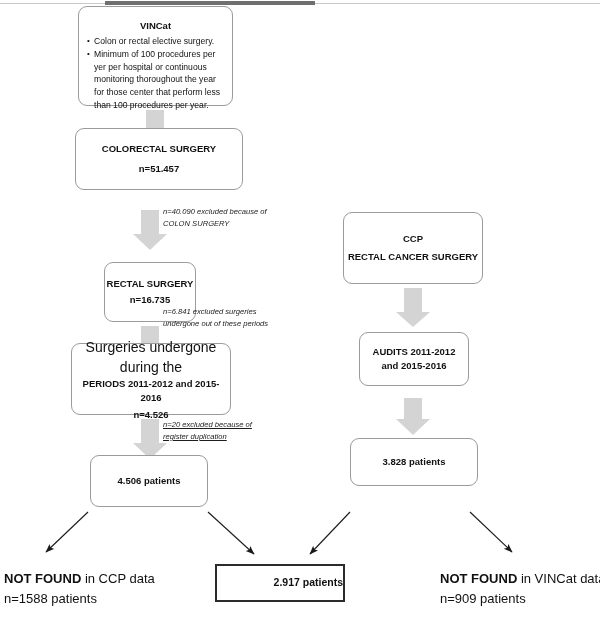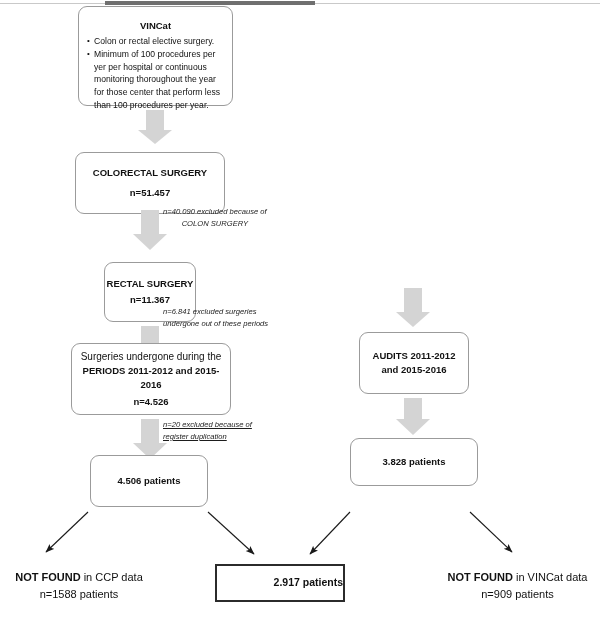--- a/index.html
+++ b/index.html
@@ -62,21 +62,21 @@
     font-weight: bold;
     font-size: 9.5px;
   }
   .box .ln {
     font-weight: bold;
     font-size: 9.5px;
     white-space: nowrap;
   }
   .box .ln-reg {
     font-weight: normal;
-    font-size: 10px;
+    font-size: 14px;
   }
 
   
   .vincat-body {
     align-self: stretch;
     text-align: left;
     padding: 2px 8px 0 8px;
     font-size: 8.6px;
     line-height: 1.48;
   }
@@ -117,22 +117,22 @@
     font-style: italic;
     font-size: 7.6px;
     line-height: 1.55;
     color: #1d1d1d;
     white-space: nowrap;
   }
 
   
   .caption {
     position: absolute;
-    text-align: center;
-    font-size: 11px;
+    text-align: left;
+    font-size: 13px;
     line-height: 1.5;
     color: #111111;
     white-space: nowrap;
   }
   .caption .strong { font-weight: bold; }
 
   
   #thin-arrows {
     position: absolute;
     left: 0;
@@ -162,38 +162,38 @@
         <span class="txt">Minimum of 100 procedures per yer per hospital or continuous monitoring thoroughout the year for those center that perform less than 100 procedures per year.</span>
       </div>
     </div>
   </div>
 
   <div class="fatarrow" style="left:138px; top:110px; width:34px; height:34px;">
     <div class="shaft" style="left:8px; top:0; width:18px; height:20px;"></div>
     <div class="head" style="left:0; top:20px; border-left-width:17px; border-right-width:17px; border-top-width:14px;"></div>
   </div>
 
-  <div class="box" style="left:75px; top:152px; width:150px; height:62px;">
+  <div class="box" style="left:75px; top:128px; width:168px; height:62px;">
     <div class="ln">COLORECTAL SURGERY</div>
     <div class="ln" style="margin-top:6px;text-align:center;">n=51.457</div>
   </div>
 
   <div class="fatarrow" style="left:133px; top:210px; width:34px; height:40px;">
     <div class="shaft" style="left:8px; top:0; width:18px; height:24px;"></div>
     <div class="head" style="left:0; top:24px; border-left-width:17px; border-right-width:17px; border-top-width:16px;"></div>
   </div>
 
-  <div class="note" style="left:163px; top:206px;text-align:center;">
+  <div class="note" style="left:163px; top:206px;">
     <div>n=40.090 excluded because of</div>
     <div>COLON SURGERY</div>
   </div>
 
   <div class="box" style="left:104px; top:262px; width:92px; height:60px;">
     <div class="ln">RECTAL SURGERY</div>
-    <div class="ln" style="margin-top:2px;">n=11.367</div>
+    <div class="ln" style="margin-top:2px;">n=16.735</div>
   </div>
 
   <div class="fatarrow" style="left:133px; top:326px; width:34px; height:42px;">
     <div class="shaft" style="left:8px; top:0; width:18px; height:25px;"></div>
     <div class="head" style="left:0; top:25px; border-left-width:17px; border-right-width:17px; border-top-width:16px;"></div>
   </div>
 
   <div class="note" style="left:163px; top:306px;">
     <div>n=6.841 excluded  surgeries</div>
     <div>undergone out of these periods</div>
@@ -213,27 +213,31 @@
 
   <div class="note" style="left:163px; top:419px;text-decoration:underline;">
     <div>n=20 excluded because of</div>
     <div>register duplication</div>
   </div>
 
   <div class="box" style="left:90px; top:455px; width:118px; height:52px;justify-content:center;">
     <div class="ln">4.506 patients</div>
   </div>
 
+  <div class="box" style="left:343px; top:212px; width:140px; height:72px;">
+    <div class="ln">CCP</div>
+    <div class="ln" style="margin-top:4px;">RECTAL CANCER SURGERY</div>
+  </div>
 
   <div class="fatarrow" style="left:396px; top:288px; width:34px; height:40px;">
     <div class="shaft" style="left:8px; top:0; width:18px; height:24px;"></div>
     <div class="head" style="left:0; top:24px; border-left-width:17px; border-right-width:17px; border-top-width:15px;"></div>
   </div>
 
-  <div class="box" style="left:359px; top:332px; width:110px; height:62px;">
+  <div class="box" style="left:359px; top:332px; width:110px; height:54px;">
     <div class="ln">AUDITS 2011-2012</div>
     <div class="ln">and 2015-2016</div>
   </div>
 
   <div class="fatarrow" style="left:396px; top:398px; width:34px; height:40px;">
     <div class="shaft" style="left:8px; top:0; width:18px; height:23px;"></div>
     <div class="head" style="left:0; top:21px; border-left-width:17px; border-right-width:17px; border-top-width:16px;"></div>
   </div>
 
   <div class="box" style="left:350px; top:438px; width:128px; height:48px;">

